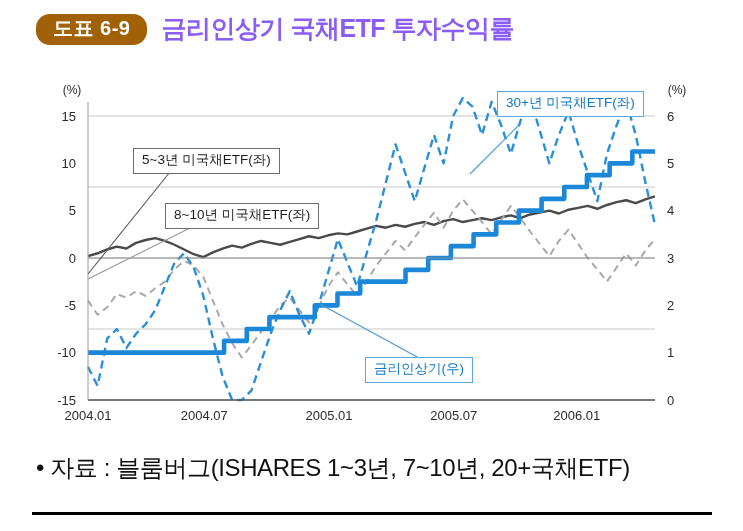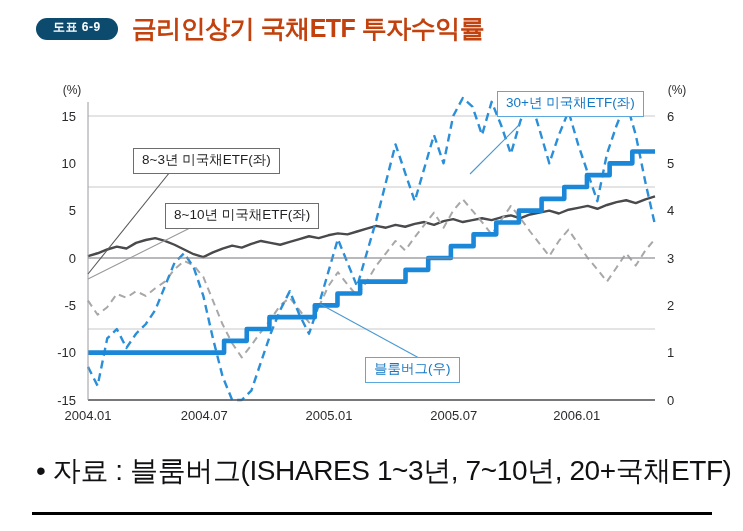--- a/index.html
+++ b/index.html
@@ -19,55 +19,55 @@
   
   .header {
     display: flex;
     align-items: center;
     gap: 14px;
     padding: 14px 0 0 36px;
     height: 44px;
     box-sizing: border-box;
   }
   .badge {
-    background: #0c4a6e;
+    background: #a16207;
     color: #ffffff;
-    font-size: 12px;
+    font-size: 20px;
     font-weight: 700;
     letter-spacing: 0.5px;
     border-radius: 14px;
     padding: 3px 17px 5px 17px;
     line-height: 1.15;
     white-space: nowrap;
   }
   .title {
     font-size: 25px;
     font-weight: 700;
-    color: #c2410c;
+    color: #8b5cf6;
     letter-spacing: -0.5px;
     line-height: 1.1;
     white-space: nowrap;
   }
 
   
   .chart-wrap {
     position: absolute;
     left: 0;
     top: 64px;
     width: 743px;
     height: 370px;
   }
   .chart-svg { display: block; }
 
   
   .footnote {
     position: absolute;
     left: 36px;
     top: 452px;
-    font-size: 28px;
+    font-size: 24px;
     letter-spacing: -0.4px;
     color: #111114;
     white-space: nowrap;
   }
   .bottom-rule {
     position: absolute;
     left: 32px;
     top: 512px;
     width: 680px;
     height: 3px;
@@ -131,21 +131,21 @@
       </g>
     <g id="leaders">
         <line x1="178" y1="98" x2="88" y2="210" stroke="#5a5a5d" stroke-width="1.1"></line>
         <line x1="218" y1="150" x2="88" y2="215" stroke="#9a9a9d" stroke-width="1.1"></line>
         <line x1="520" y1="60" x2="470" y2="110" stroke="#4a9ad4" stroke-width="1.1"></line>
         <line x1="430" y1="300" x2="320" y2="240" stroke="#4a9ad4" stroke-width="1.1"></line>
       </g>
   </svg>
 
   <div id="callouts">
-      <div style="position: absolute; left: 133px; top: 84px; padding: 3px 8px 4px; background: rgb(255, 255, 255); white-space: nowrap; font-family: &quot;Liberation Sans&quot;, &quot;DejaVu Sans&quot;, sans-serif; font-size: 13.5px; line-height: 1.25; border: 1.4px solid rgb(109, 109, 112); color: rgb(31, 31, 34);">8~3년 미국채ETF(좌)</div>
+      <div style="position: absolute; left: 133px; top: 84px; padding: 3px 8px 4px; background: rgb(255, 255, 255); white-space: nowrap; font-family: &quot;Liberation Sans&quot;, &quot;DejaVu Sans&quot;, sans-serif; font-size: 13.5px; line-height: 1.25; border: 1.4px solid rgb(109, 109, 112); color: rgb(31, 31, 34);">5~3년 미국채ETF(좌)</div>
       <div style="position: absolute; left: 165px; top: 139px; padding: 3px 8px 4px; background: rgb(255, 255, 255); white-space: nowrap; font-family: &quot;Liberation Sans&quot;, &quot;DejaVu Sans&quot;, sans-serif; font-size: 13.5px; line-height: 1.25; border: 1.4px solid rgb(109, 109, 112); color: rgb(31, 31, 34);">8~10년 미국채ETF(좌)</div>
       <div style="position: absolute; left: 497px; top: 27px; padding: 3px 8px 4px; background: rgb(255, 255, 255); white-space: nowrap; font-family: &quot;Liberation Sans&quot;, &quot;DejaVu Sans&quot;, sans-serif; font-size: 13.5px; line-height: 1.25; border: 1.4px solid rgb(90, 168, 222); color: rgb(18, 119, 196);">30+년 미국채ETF(좌)</div>
-      <div style="position: absolute; left: 365px; top: 293px; padding: 3px 8px 4px; background: rgb(255, 255, 255); white-space: nowrap; font-family: &quot;Liberation Sans&quot;, &quot;DejaVu Sans&quot;, sans-serif; font-size: 13.5px; line-height: 1.25; border: 1.4px solid rgb(90, 168, 222); color: rgb(18, 119, 196);">블룸버그(우)</div>
+      <div style="position: absolute; left: 365px; top: 293px; padding: 3px 8px 4px; background: rgb(255, 255, 255); white-space: nowrap; font-family: &quot;Liberation Sans&quot;, &quot;DejaVu Sans&quot;, sans-serif; font-size: 13.5px; line-height: 1.25; border: 1.4px solid rgb(90, 168, 222); color: rgb(18, 119, 196);">금리인상기(우)</div>
     </div>
 </div>
 
 <div class="footnote">• 자료 : 블룸버그(ISHARES 1~3년, 7~10년, 20+국채ETF)</div>
 <div class="bottom-rule"></div>
 
 </body></html>

